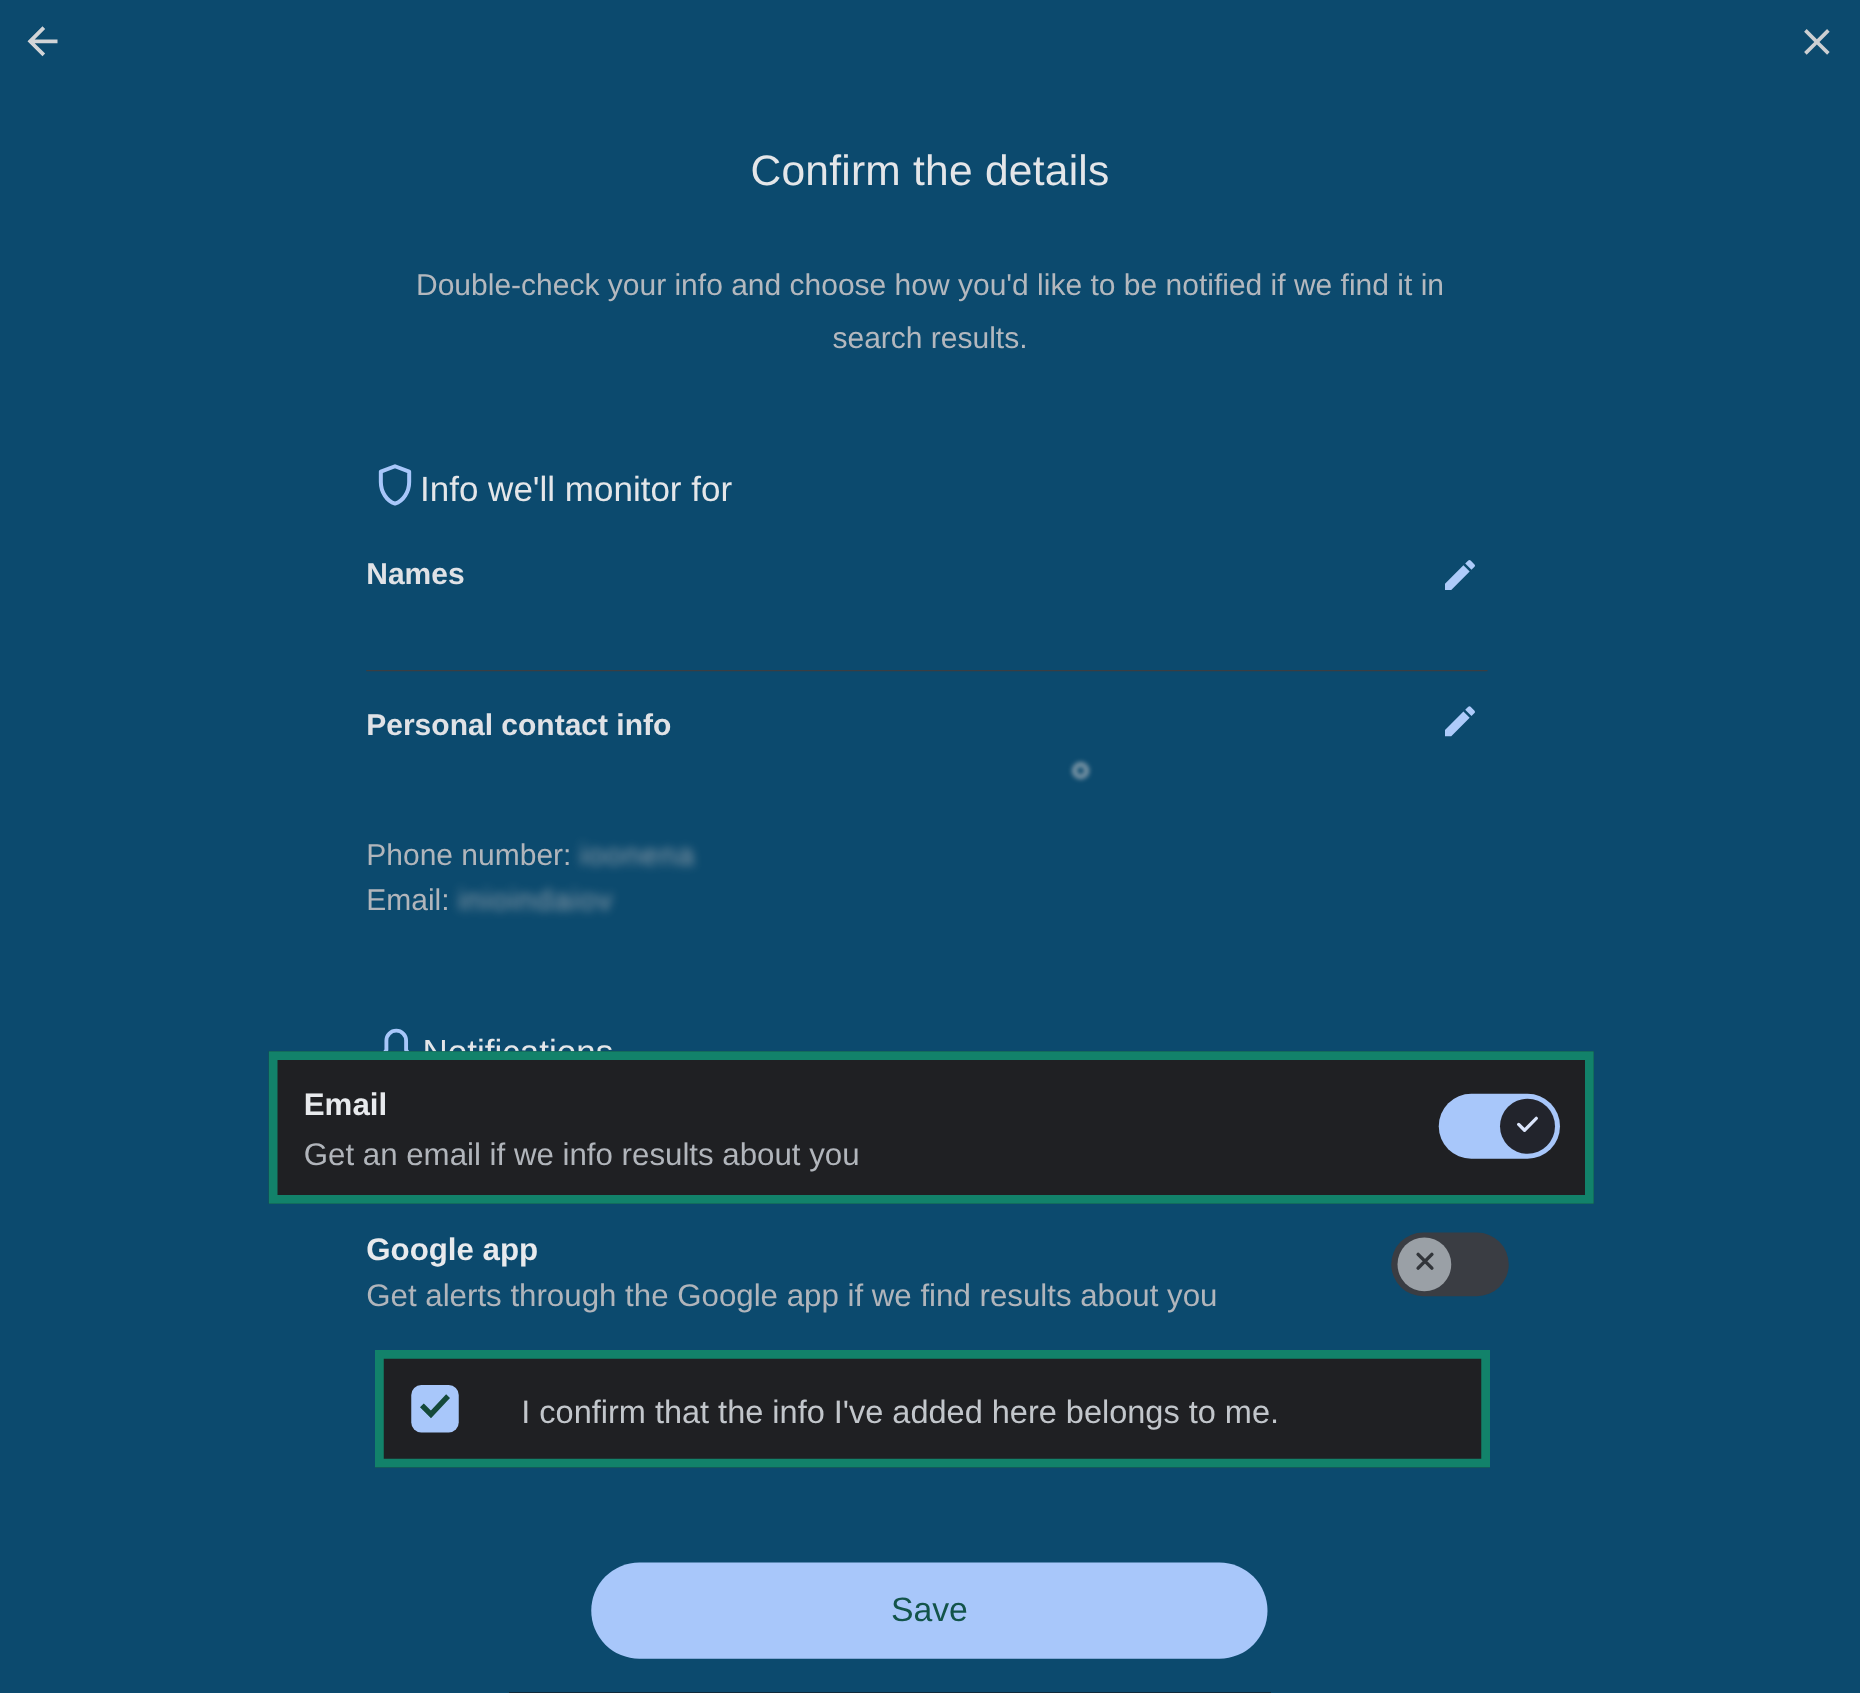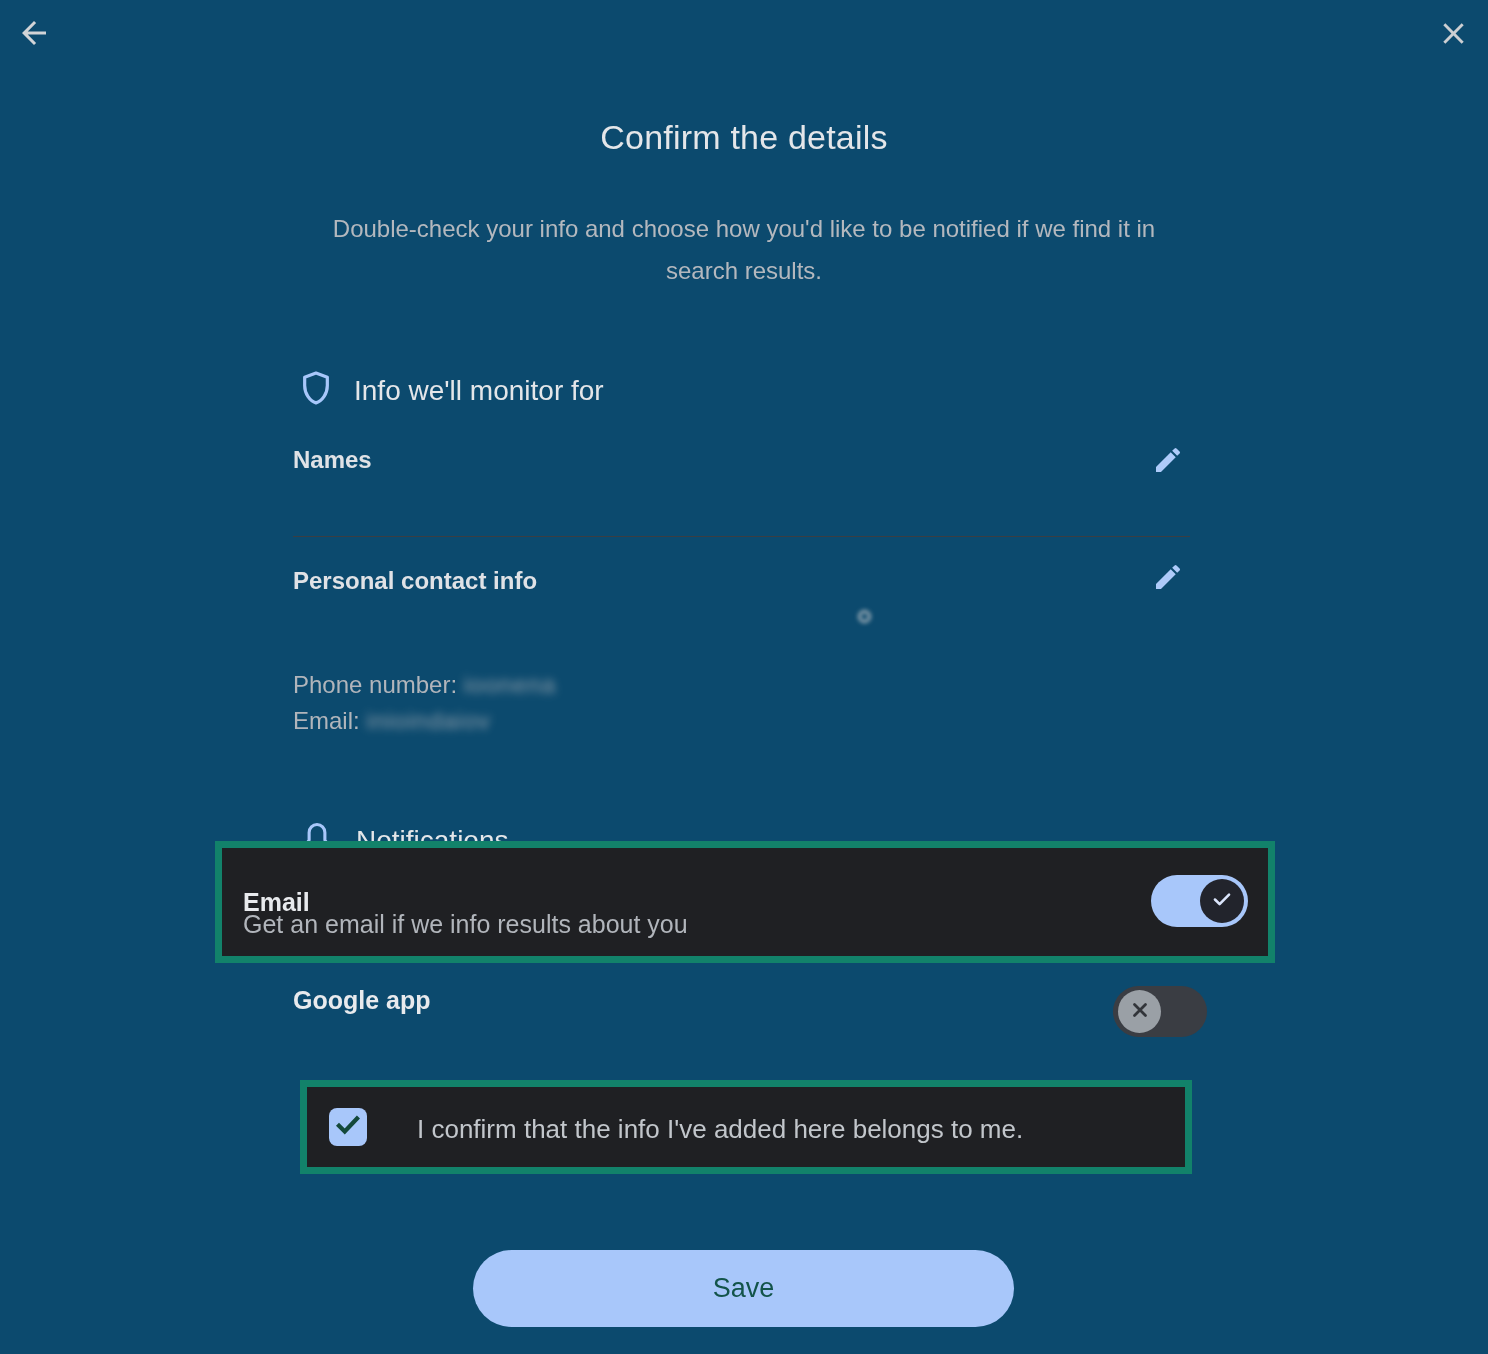--- a/index.html
+++ b/index.html
@@ -11,21 +11,21 @@
   }
   .icon-btn { position:absolute; background:none; border:none; cursor:pointer; padding:0; line-height:0; }
   .page-title {
     position:absolute; top:118px; left:0; width:100%;
     text-align:center; font-size:34px; font-weight:400; color:#e4e6e9; letter-spacing:.2px;
   }
   .subtitle {
     position:absolute; top:208px; left:50%; transform:translateX(-50%);
     width:890px; text-align:center; font-size:24px; line-height:42px; color:#b4b8be;
   }
-  .section-heading { position:absolute; display:flex; align-items:center; gap:22px; }
+  .section-heading { position:absolute; display:flex; align-items:center; gap:4px; }
   .section-heading .label { font-size:28px; color:#e4e6e9; }
   .row-label { position:absolute; font-size:24px; font-weight:bold; color:#e0e2e6; }
   .row-value { position:absolute; font-size:24px; color:#b1b5bb; white-space:nowrap; }
   .redacted { filter:blur(4px); opacity:.8; letter-spacing:1px; }
   .divider { position:absolute; left:293px; width:897px; height:1px; background:#3b3e42; }
   .blur-dot {
     position:absolute; width:13px; height:13px; border-radius:50%;
     border:3px solid #c8cacd; filter:blur(2px); opacity:.8;
   }
   .highlight-box { position:absolute; border:7px solid #12826a; background:#1f2023; }
@@ -118,34 +118,35 @@
     <span>
       <svg width="34" height="38" viewBox="0 0 24 27">
         <path d="M12 3.2a5.6 5.6 0 0 0-5.6 5.6v5.4L4.5 17.1v1h15v-1l-1.9-2.9V8.8A5.6 5.6 0 0 0 12 3.2z" fill="none" stroke="#a8c7fa" stroke-width="2.2" stroke-linejoin="round"></path>
         <path d="M10.2 21.5a1.9 1.9 0 0 0 3.6 0z" fill="#a8c7fa"></path>
       </svg>
     </span>
     <span class="label">Notifications</span>
   </div>
 
   <div class="highlight-box" style="left:215px; top:841px; width:1060px; height:122px;">
-    <div class="toggle-row-label" style="left:21px; top:40px;">Email</div>
+    <div class="toggle-row-label" style="left:21px; top:22px;">Email</div>
     <div class="toggle-row-desc" style="left:21px; top:62px;">Get an email if we info results about you</div>
     <div class="switch on" style="right:20px; top:27px;">
       <div class="thumb">
         <span>
           <svg width="26" height="26" viewBox="0 0 24 24">
               <path d="M5.5 12.5l4.3 4.3L18.5 8" fill="none" stroke="#dbe5fb" stroke-width="2.4" stroke-linecap="round" stroke-linejoin="round"></path>
             </svg>
         </span>
       </div>
     </div>
   </div>
 
   <div class="toggle-row-label" style="left:293px; top:986px;">Google app</div>
+  <div class="toggle-row-desc" style="left:293px; top:1023px;">Get alerts through the Google app if we find results about you</div>
   <div class="switch off" style="left:1113px; top:986px;">
     <div class="thumb">
       <span>
         <svg width="24" height="24" viewBox="0 0 24 24">
             <path d="M6.5 6.5l11 11M17.5 6.5l-11 11" fill="none" stroke="#32353a" stroke-width="2.8" stroke-linecap="round"></path>
           </svg>
       </span>
     </div>
   </div>
 

